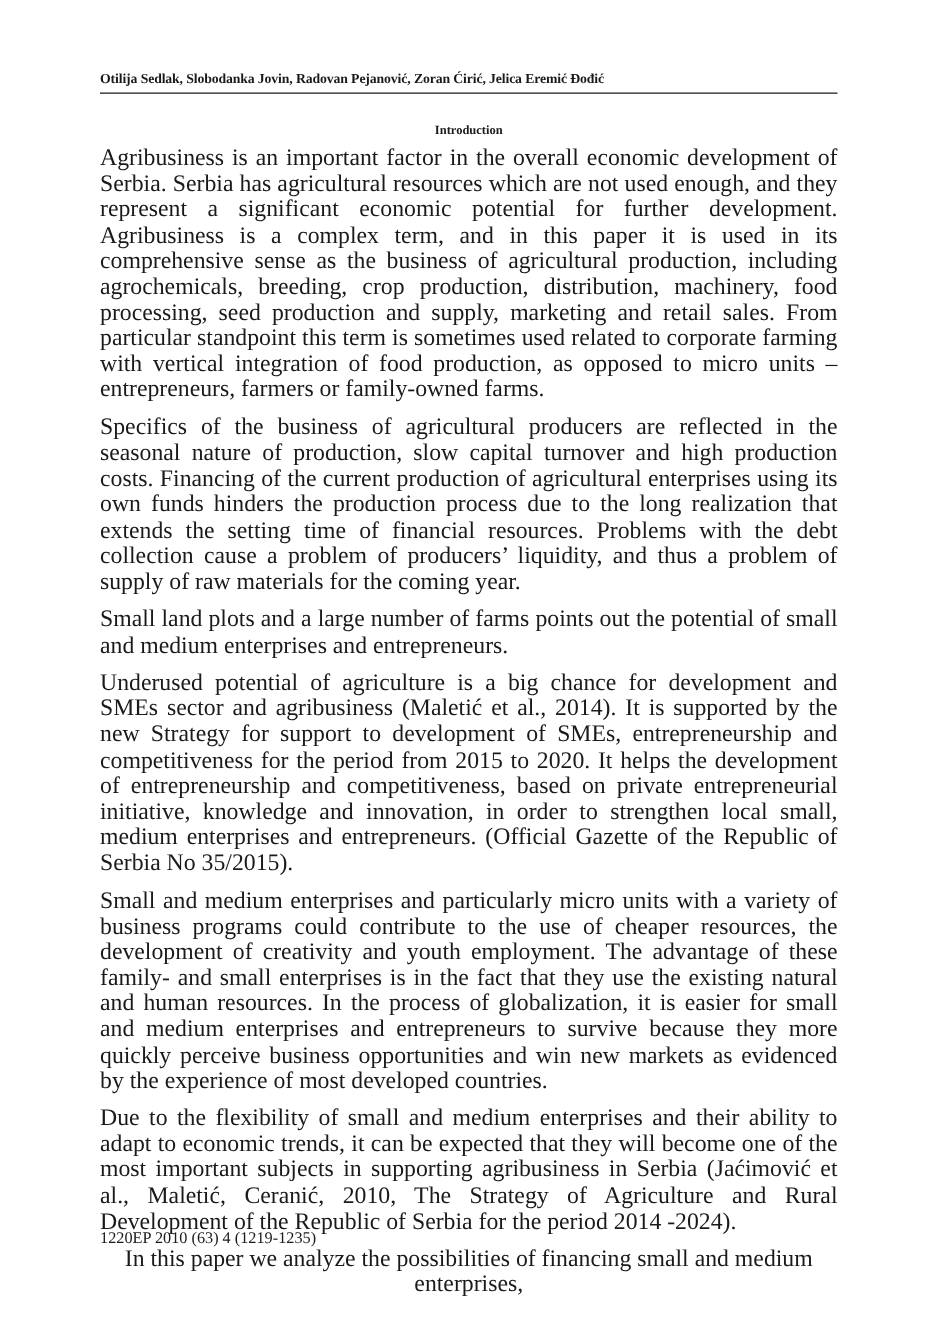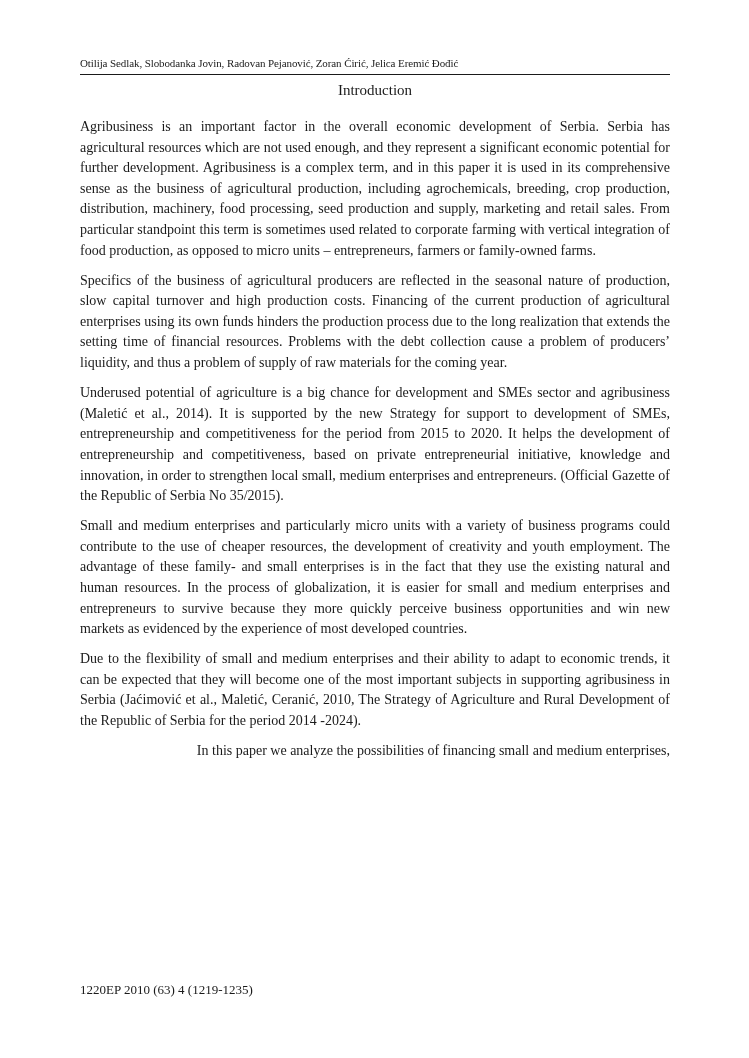--- a/index.html
+++ b/index.html
@@ -1,37 +1,38 @@
 <!DOCTYPE html>
 <html><head>
   <meta charset="utf-8">
   <style>
     html, body { margin: 0; padding: 0; background: #ffffff; }
     body { width: 749px; height: 1058px; position: relative; overflow: hidden; color: #1a1a1a; font-family: "Liberation Serif", "DejaVu Serif", serif; }
-    .running-head { position: absolute; left: 80px; top: 57px; width: 590px; font-size: 11px; font-weight: normal; letter-spacing: -0.1px; color: #1a1a1a; }
+    .running-head { position: absolute; left: 80px; top: 57px; width: 590px; font-size: 11px; font-weight: bold; letter-spacing: -0.1px; color: #1a1a1a; }
     .head-rule { position: absolute; left: 80px; top: 74px; width: 590px; height: 0; border-top: 1.4px solid #1a1a1a; }
-    .section-title { position: absolute; left: 80px; top: 82px; width: 590px; text-align: center; font-size: 15px; font-weight: normal; }
-    .body { position: absolute; left: 80px; top: 117px; width: 590px; font-size: 14px; line-height: 20.6px; text-align: justify; }
+    .section-title { position: absolute; left: 80px; top: 99px; width: 590px; text-align: center; font-size: 10px; font-weight: bold; }
+    .body { position: absolute; left: 80px; top: 117px; width: 590px; font-size: 19px; line-height: 20.6px; text-align: justify; }
     .body p { margin: 0 0 9.5px 0; }
     .body p.italic { font-style: italic; }
     .footer { position: absolute; left: 80px; top: 982px; width: 590px; font-size: 13px; display: flex; }
   </style>
 </head>
 <body>
 
 <div class="running-head">Otilija Sedlak, Slobodanka Jovin, Radovan Pejanović, Zoran Ćirić, Jelica Eremić Đođić</div>
 <div class="head-rule"></div>
 
 <div class="section-title">Introduction</div>
 
 <div class="body">
   <p>Agribusiness is an important factor in the overall economic development of Serbia. Serbia has agricultural resources which are not used enough, and they represent a significant economic potential for further development. Agribusiness is a complex term, and in this paper it is used in its comprehensive sense as the business of agricultural production, including agrochemicals, breeding, crop production, distribution, machinery, food processing, seed production and supply, marketing and retail sales. From particular standpoint this term is sometimes used related to corporate farming with vertical integration of food production, as opposed to micro units – entrepreneurs, farmers or family-owned farms.</p>
   <p>Specifics of the business of agricultural producers are reflected in the seasonal nature of production, slow capital turnover and high production costs. Financing of the current production of agricultural enterprises using its own funds hinders the production process due to the long realization that extends the setting time of financial resources. Problems with the debt collection cause a problem of producers’ liquidity, and thus a problem of supply of raw materials for the coming year.</p>
+  <p>Small land plots and a large number of farms points out the potential of small and medium enterprises and entrepreneurs.</p>
   <p>Underused potential of agriculture is a big chance for development and SMEs sector and agribusiness (Maletić et al., 2014). It is supported by the new Strategy for support to development of SMEs, entrepreneurship and competitiveness for the period from 2015 to 2020. It helps the development of entrepreneurship and competitiveness, based on private entrepreneurial initiative, knowledge and innovation, in order to strengthen local small, medium enterprises and entrepreneurs. (Official Gazette of the Republic of Serbia No 35/2015).</p>
   <p>Small and medium enterprises and particularly micro units with a variety of business programs could contribute to the use of cheaper resources, the development of creativity and youth employment. The advantage of these family- and small enterprises is in the fact that they use the existing natural and human resources. In the process of globalization, it is easier for small and medium enterprises and entrepreneurs to survive because they more quickly perceive business opportunities and win new markets as evidenced by the experience of most developed countries.</p>
   <p>Due to the flexibility of small and medium enterprises and their ability to adapt to economic trends, it can be expected that they will become one of the most important subjects in supporting agribusiness in Serbia (Jaćimović et al., Maletić, Ceranić, 2010, The Strategy of Agriculture and Rural Development of the Republic of Serbia for the period 2014 -2024).</p>
-  <p style="text-align: right;">In this paper we analyze the possibilities of financing small and medium enterprises,</p>
+  <p style="text-align: center;">In this paper we analyze the possibilities of financing small and medium enterprises,</p>
 </div>
 
 <div class="footer">
   <span>1220</span>
   <span>EP 2010 (63) 4 (1219-1235)</span>
 </div>
 
 </body></html>

